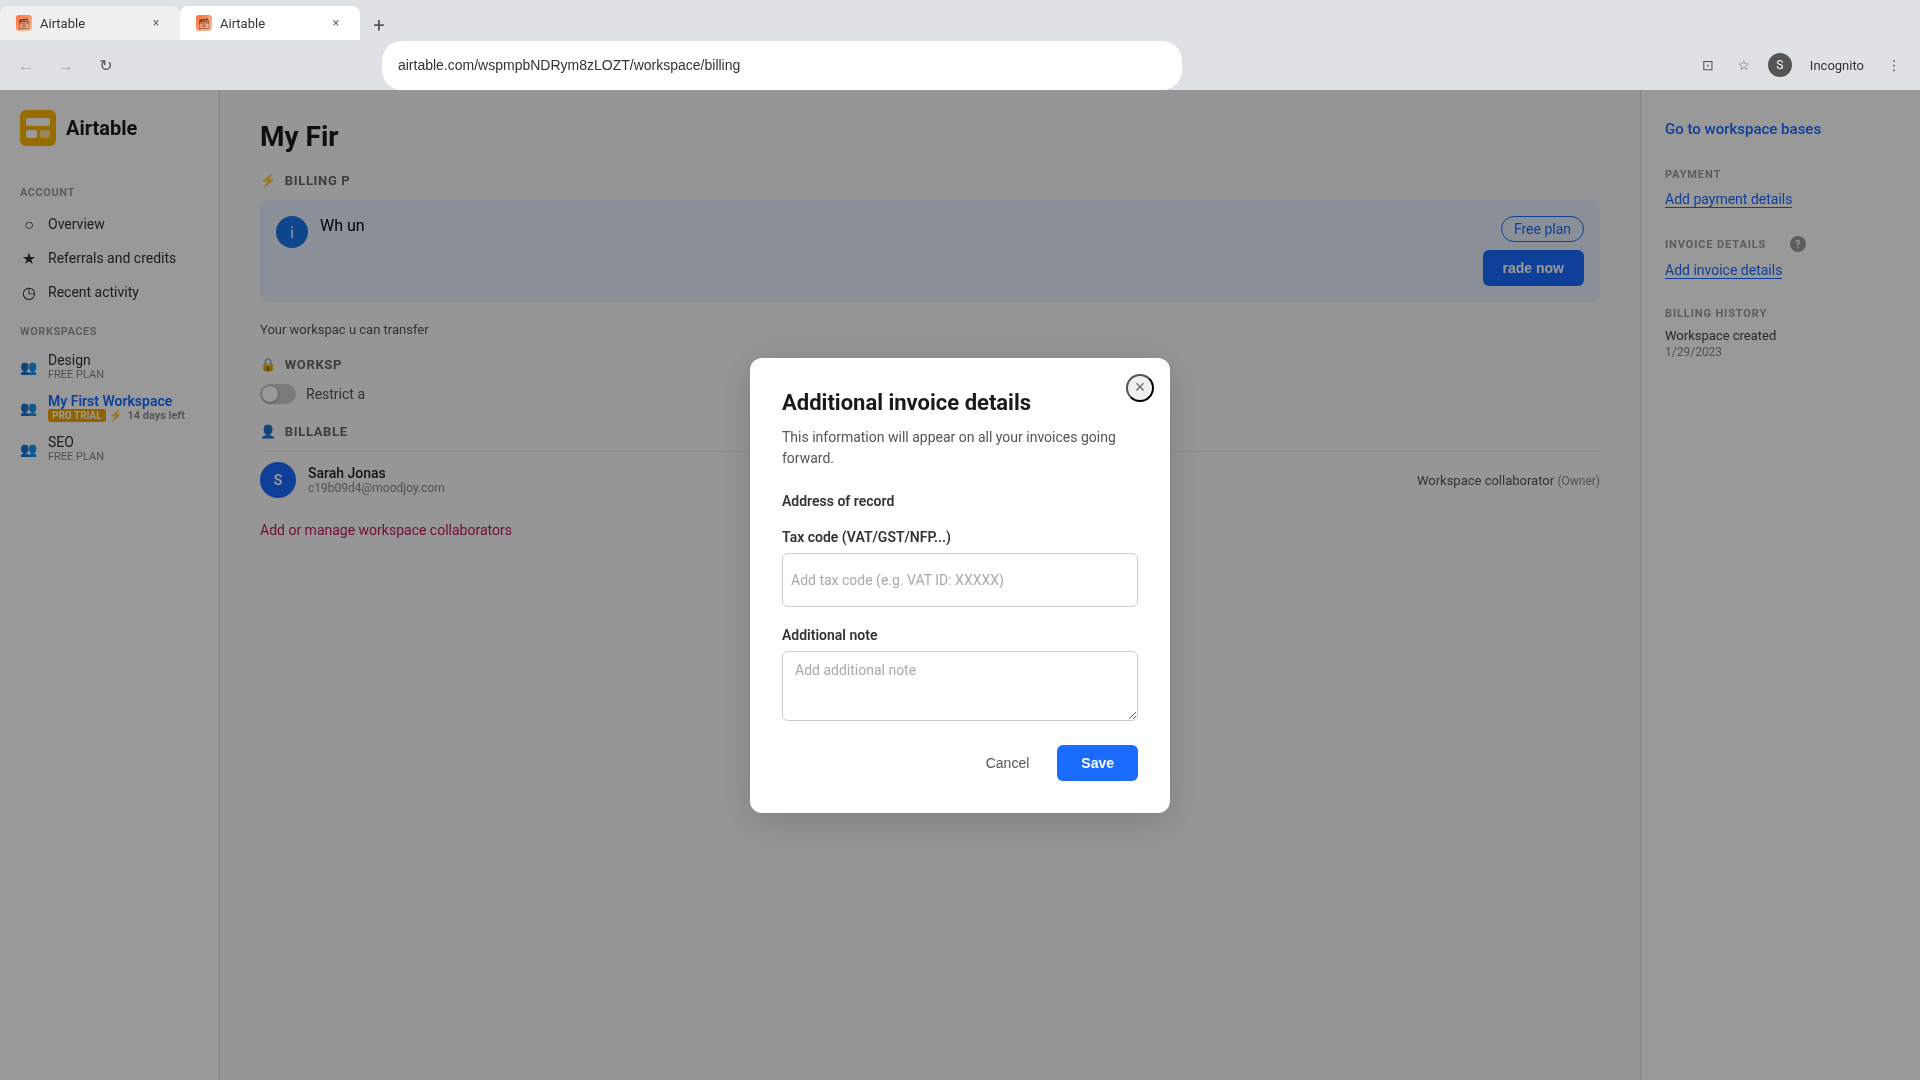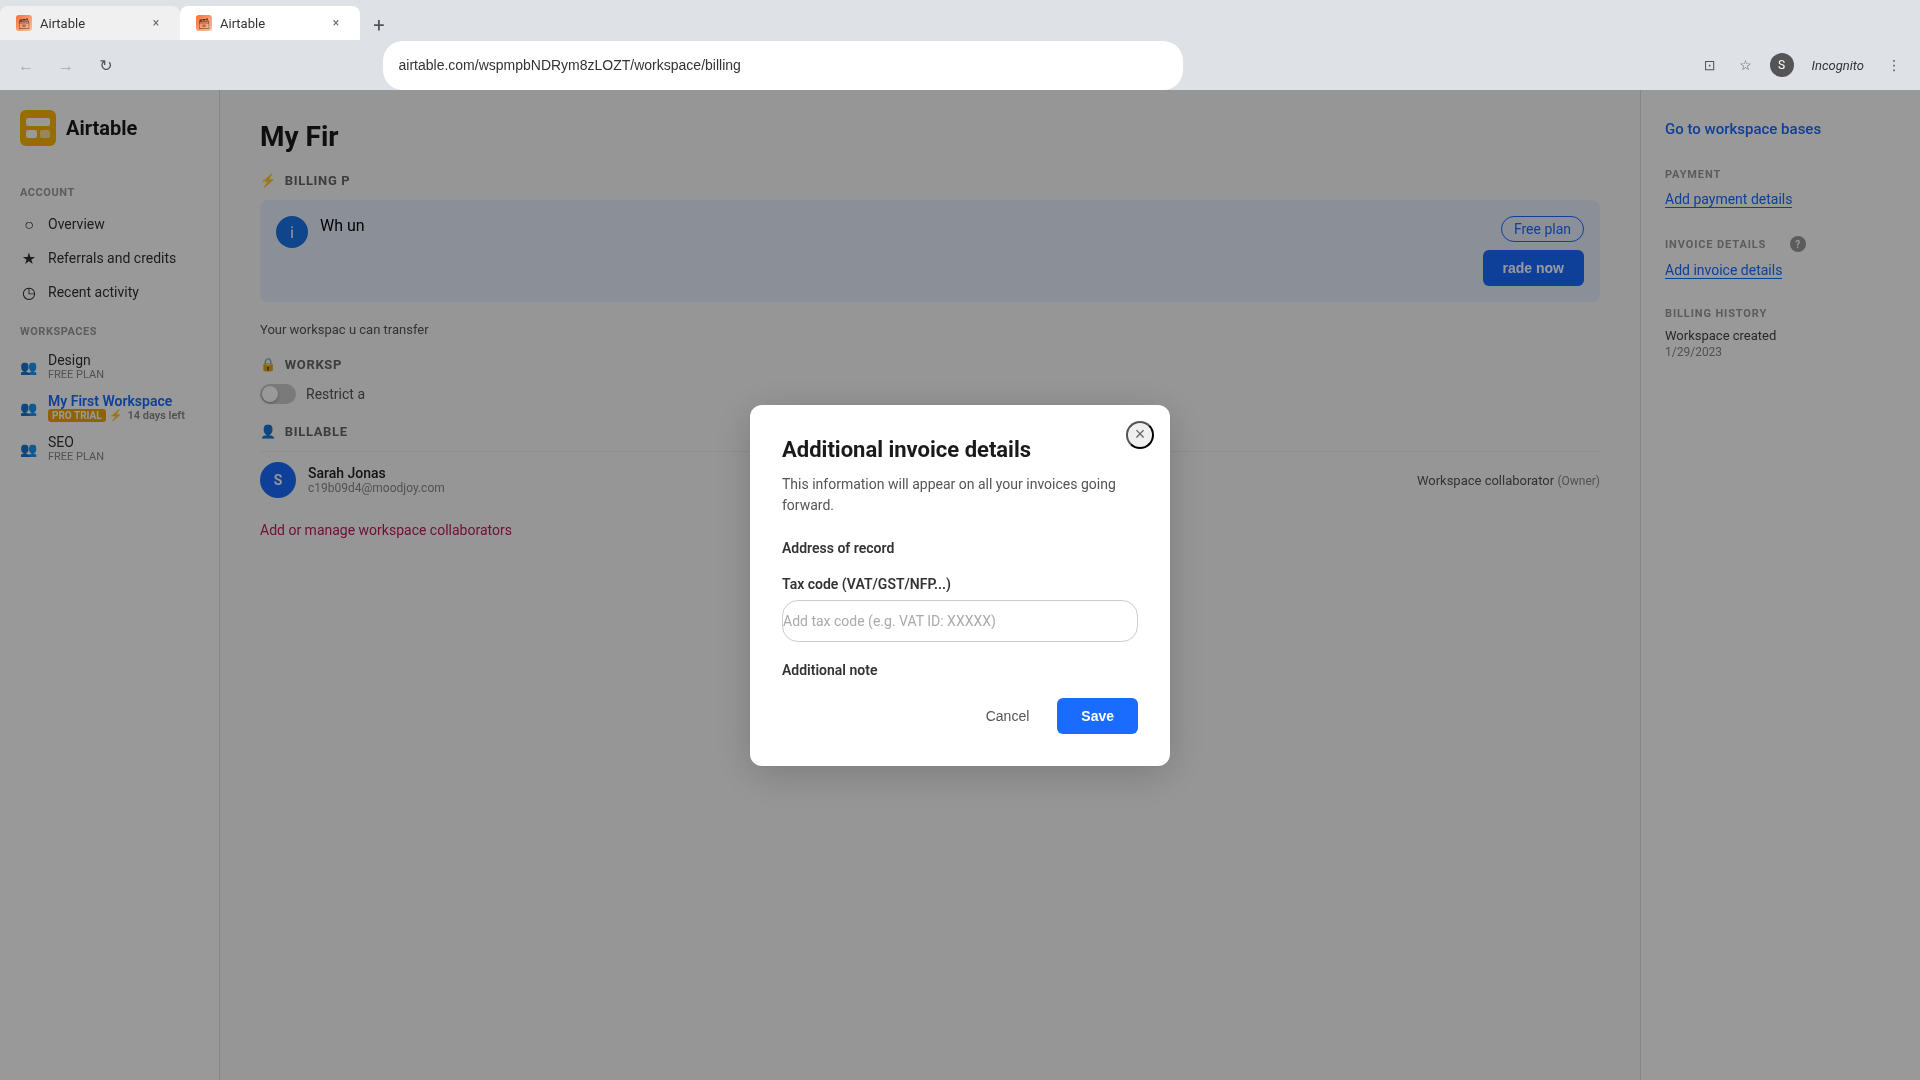--- a/index.html
+++ b/index.html
@@ -130,21 +130,20 @@
     }
     .incognito-btn {
       display: flex;
       align-items: center;
       gap: 4px;
       font-size: 13px;
       color: #333;
       cursor: pointer;
       padding: 4px 8px;
       border-radius: 4px;
-      font-style: italic;
     }
     .incognito-icon {
       width: 24px;
       height: 24px;
       background: #555;
       border-radius: 50%;
       display: flex;
       align-items: center;
       justify-content: center;
       color: white;
@@ -472,27 +471,27 @@
       resize: vertical;
       outline: none;
       font-family: inherit;
       min-height: 110px;
     }
     .form-textarea::placeholder { color: #aaa; }
 
     .form-input {
       width: 100%;
       border: 1px solid #ccc;
-      border-radius: 16px;
-      padding: 10px 0;
+      border-radius: 6px;
+      padding: 10px 8px;
       font-size: 14px;
       color: #333;
       outline: none;
       font-family: inherit;
-      height: 42px;
+      height: 54px;
     }
     .form-input::placeholder { color: #aaa; }
 
     .modal-actions {
       display: flex;
       align-items: center;
       justify-content: flex-end;
       gap: 12px;
       margin-top: 8px;
     }
@@ -734,20 +733,21 @@
       <label class="form-label">Address of record</label>
     </div>
 
     <div class="form-field">
       <label class="form-label">Tax code (VAT/GST/NFP...)</label>
       <input class="form-input" type="text" placeholder="Add tax code (e.g. VAT ID: XXXXX)" style="">
     </div>
 
     <div class="form-field">
       <label class="form-label">Additional note</label>
+      <textarea class="form-textarea" style="min-height: 70px;" placeholder="Add additional note"></textarea>
     </div>
 
     <div class="modal-actions">
       <button class="btn-cancel">Cancel</button>
       <button class="btn-save">Save</button>
     </div>
   </div>
 </div>
 
 </body></html>

